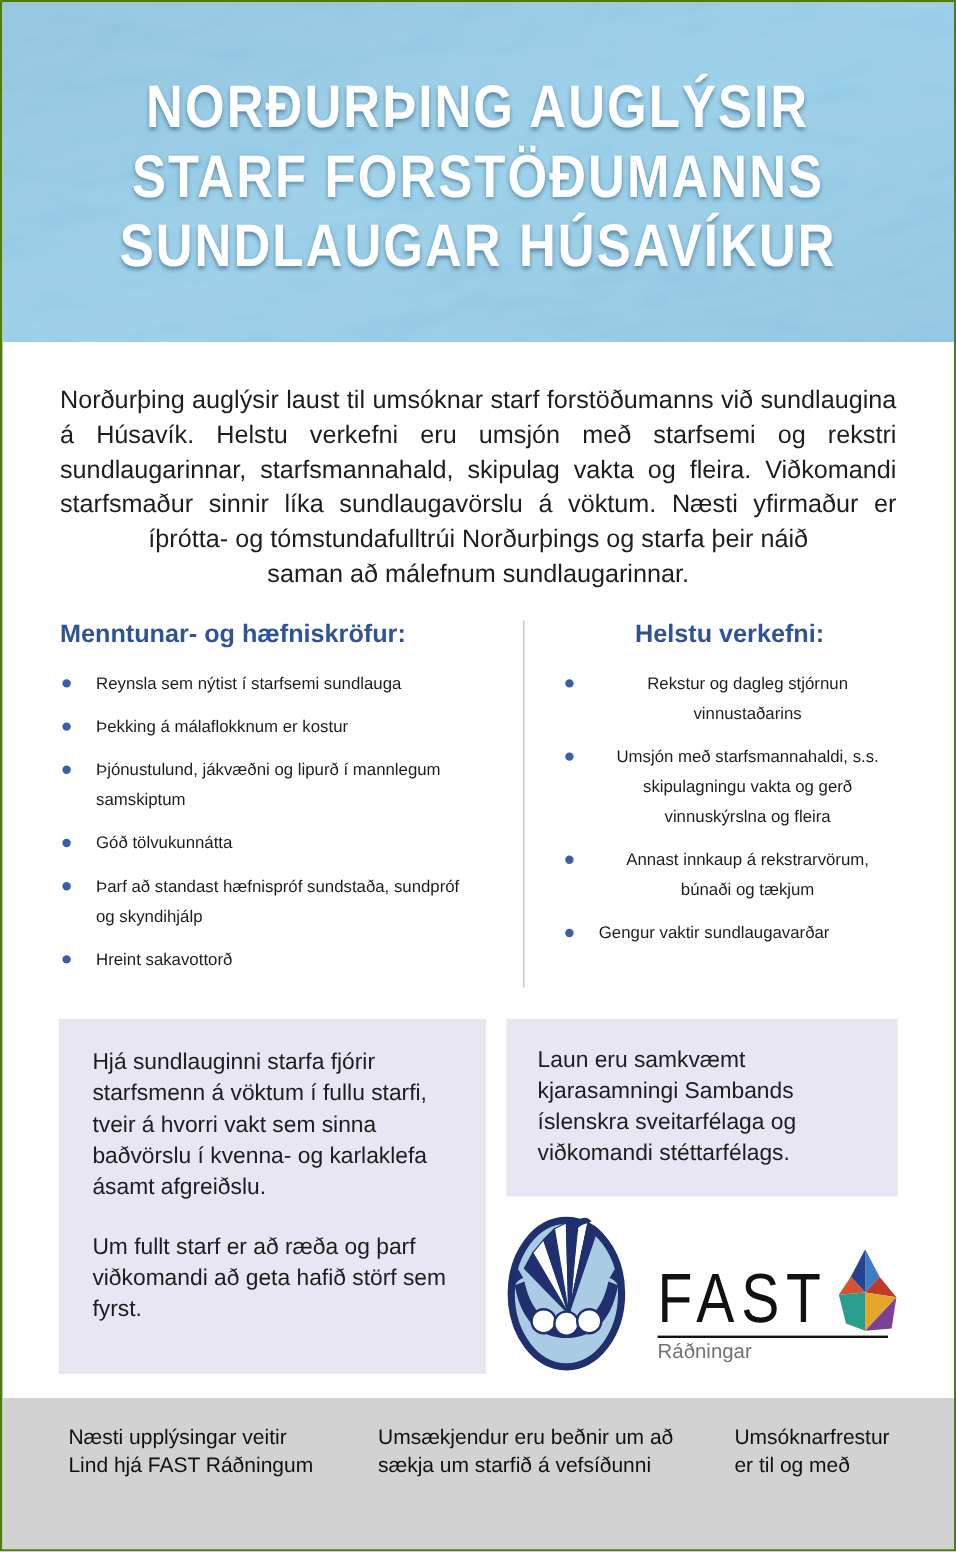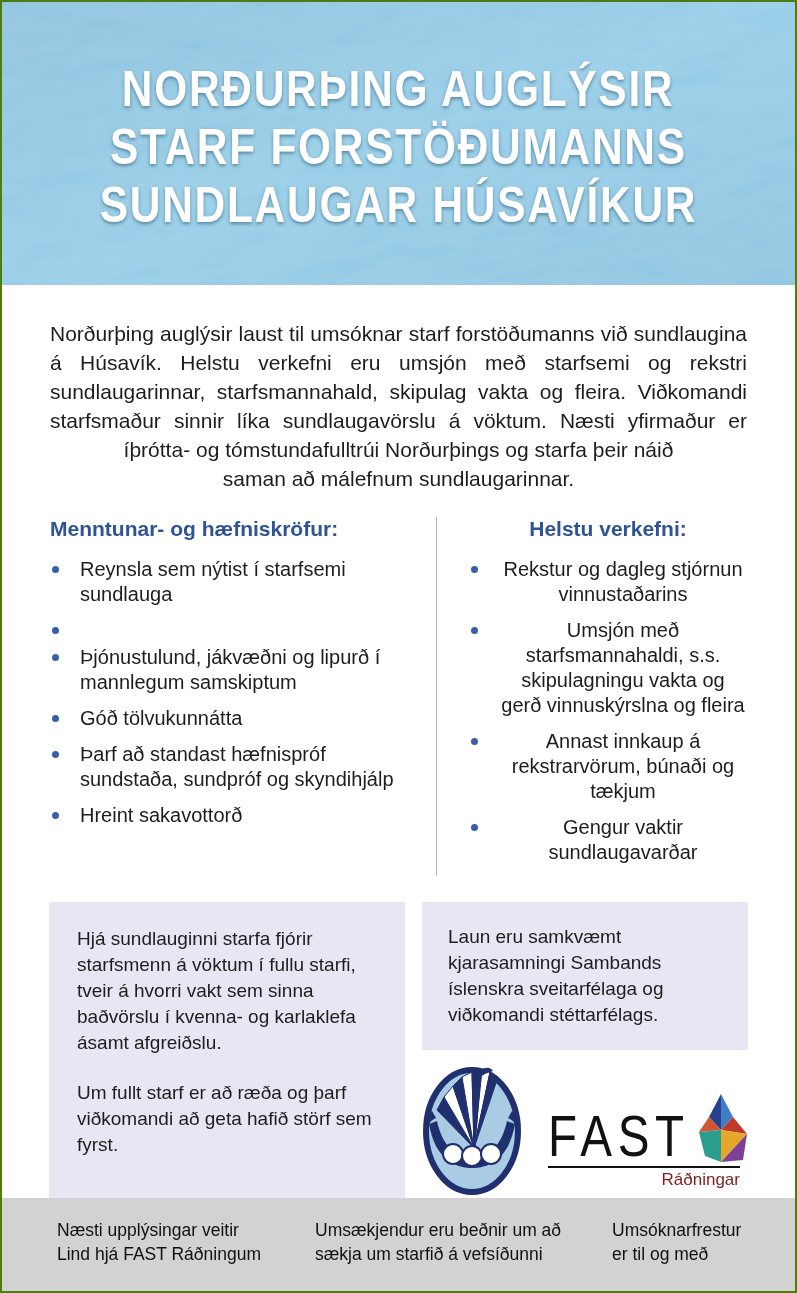--- a/index.html
+++ b/index.html
@@ -24,39 +24,39 @@
   
   .intro{margin:34px 48px 0 48px;font-size:21px;line-height:29px;color:#1d1d1d;}
   .intro .just{text-align:justify;text-align-last:justify;}
   .intro .cent{text-align:center;}
   
   .columns{display:flex;margin:24px 0 0 0;padding:0 48px;gap:10px;}
   .col-left{width:376px;box-sizing:border-box;padding-right:24px;}
   .col-divider{width:1px;background:#b3bac6;flex:0 0 auto;}
   .col-right{flex:1;padding-left:22px;text-align:center;}
   .col-heading{color:#2f5496;font-weight:bold;font-size:21px;margin:0 0 16px 0;}
-  .bullet-item{display:flex;margin-bottom:11px;font-size:20px;line-height:25px;color:#1d1d1d;}
+  .bullet-item{display:flex;margin-bottom:11px;font-size:14px;line-height:25px;color:#1d1d1d;}
   .bullet-dot{flex:0 0 auto;width:7px;height:7px;border-radius:50%;background:#3b5ea8;margin:9px 0 0 2px;}
   .bullet-text{margin-left:21px;}
   
   .bottom{display:flex;margin:26px 0 0 0;padding:0 47px;gap:17px;}
   .box{background:#e8e6f3;box-sizing:border-box;}
   .staff-box{width:374px;padding:24px 28px;font-size:19px;line-height:26px;color:#1d1d1d;}
   .staff-box .p2{margin-top:24px;}
   .bottom-right{flex:1;display:flex;flex-direction:column;}
   .salary-box{padding:22px 26px;font-size:19px;line-height:26px;color:#1d1d1d;}
   .logos{display:flex;align-items:flex-end;margin-top:14px;}
   .ship-logo{flex:0 0 auto;}
   .fast-logo{position:relative;margin:0 0 8px 26px;width:200px;}
   .fast-word{
     font-size:58px;line-height:52px;color:#111;font-weight:normal;
     letter-spacing:7px;transform:scaleX(0.82);transform-origin:left bottom;white-space:nowrap;
   }
   .fast-rule{height:2px;background:#111;margin-top:4px;width:192px;}
-  .fast-sub{text-align:right;width:192px;font-size:17px;color:#7f1d1d;margin-top:2px;}
+  .fast-sub{width:192px;font-size:17px;color:#737373;margin-top:2px;}
   .fast-diamond{position:absolute;right:-4px;top:-16px;}
   
   .footer{
     margin-top:auto;flex:0 0 auto;height:126px;background:#d2d2d2;
     display:flex;box-sizing:border-box;padding:20px 30px 0 55px;color:#111;
   }
   .footer .fcol{font-size:17.5px;line-height:24px;}
   .fcol-1{width:258px;}
   .fcol-2{width:297px;}
   .fcol-3{flex:1;}
@@ -104,20 +104,21 @@
       <div class="col-heading">Menntunar- og hæfniskröfur:</div>
       <div>
 
           <div class="bullet-item">
             <span class="bullet-dot"></span>
             <span class="bullet-text">Reynsla sem nýtist í starfsemi sundlauga</span>
           </div>
 
           <div class="bullet-item">
             <span class="bullet-dot"></span>
+            <span class="bullet-text">Þekking á málaflokknum er kostur</span>
           </div>
 
           <div class="bullet-item">
             <span class="bullet-dot"></span>
             <span class="bullet-text">Þjónustulund, jákvæðni og lipurð í mannlegum samskiptum</span>
           </div>
 
 
           <div class="bullet-item">
             <span class="bullet-dot"></span>

